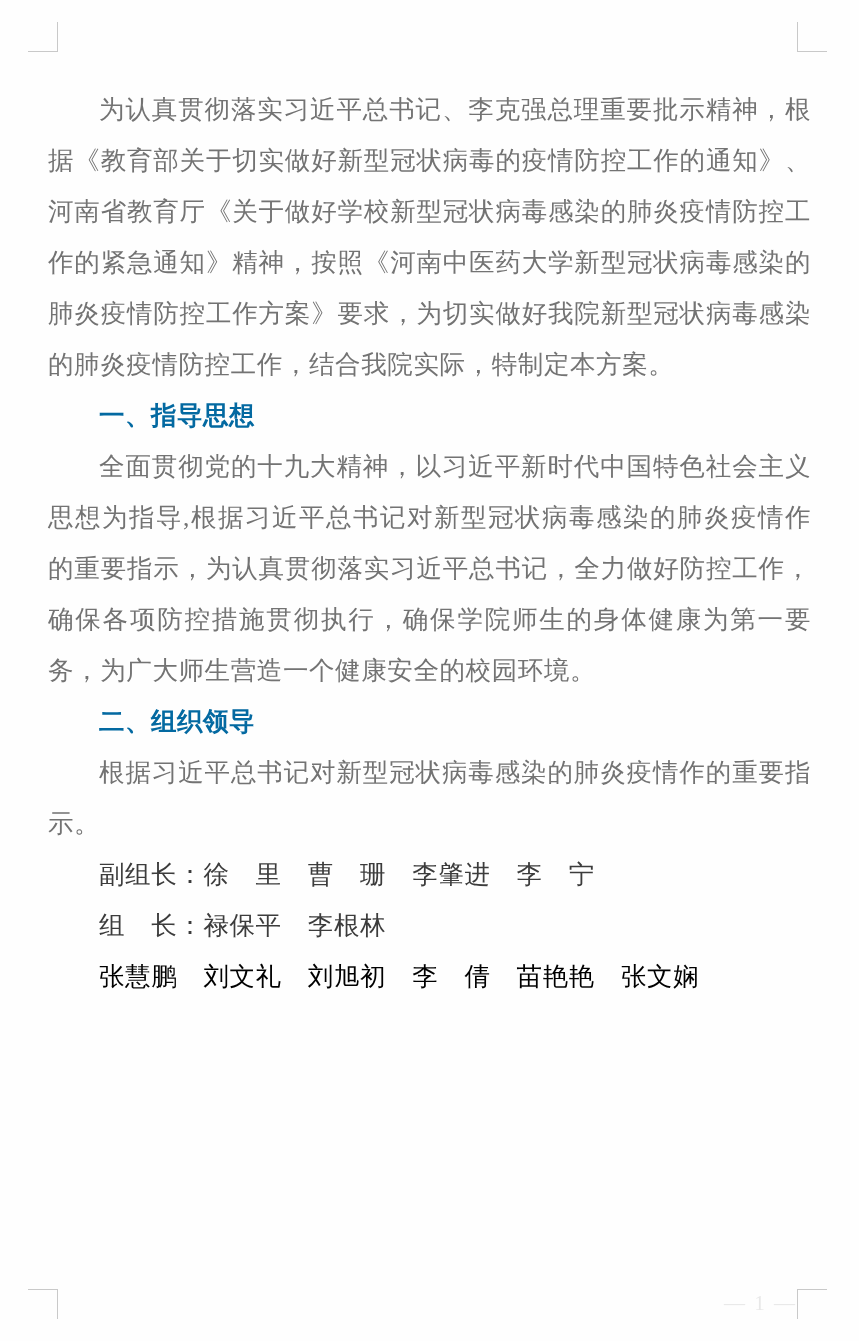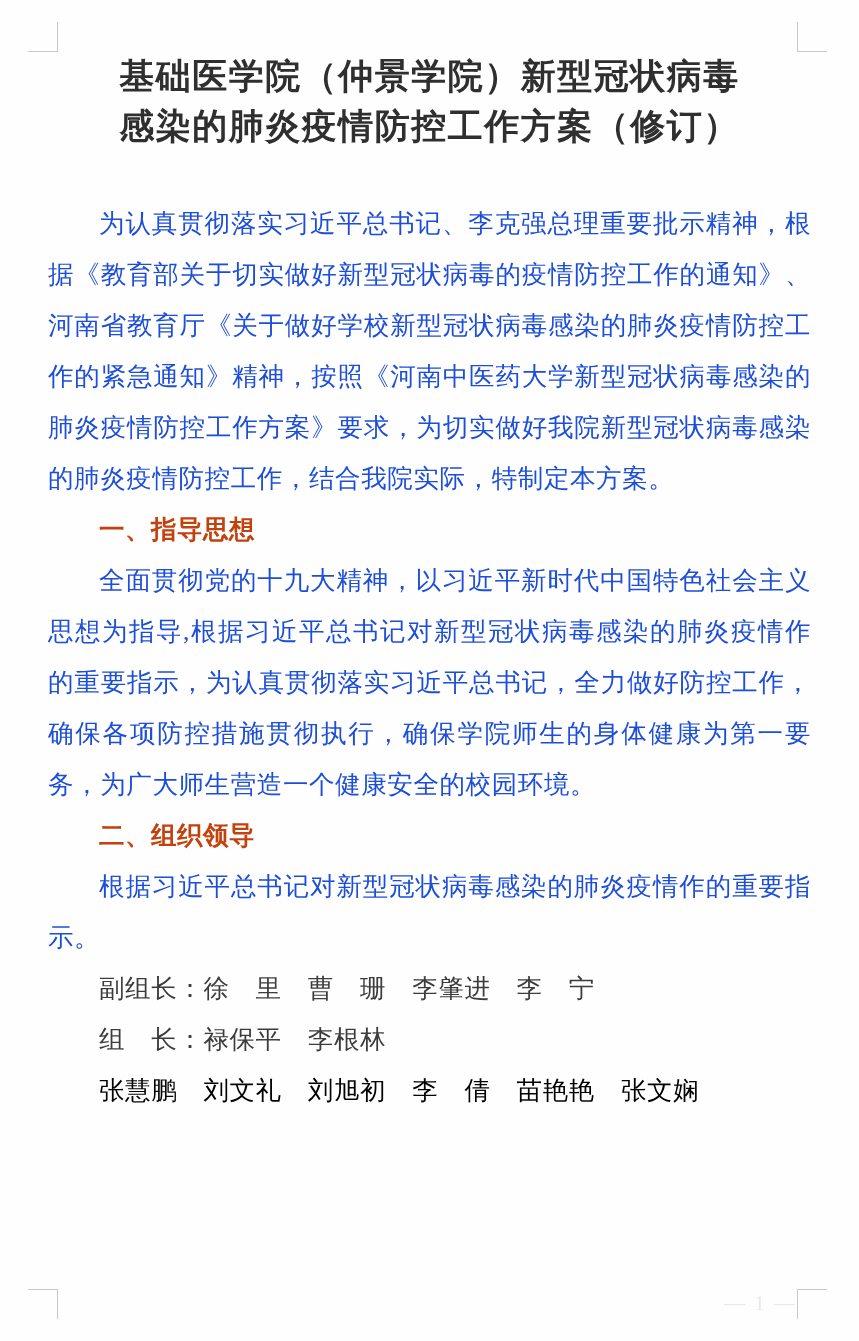--- a/index.html
+++ b/index.html
@@ -82,35 +82,35 @@
   .body-block { margin-top: 46px; }
 
   p.para {
     font-size: 25.5px;
     line-height: 51px;
     margin: 0;
     text-align: justify;
     text-align-last: left;
     text-justify: inter-ideograph;
     letter-spacing: 0.6px;
-    color: #1d4ed8;
+    color: #737373;
     word-break: break-all;
   }
   p.para.indent { text-indent: 2em; }
 
   
   h2.section-heading {
     font-family: "Liberation Sans", "DejaVu Sans", sans-serif;
     font-weight: 700;
     font-size: 25.5px;
     line-height: 51px;
     margin: 0;
     text-indent: 2em;
     letter-spacing: 0.5px;
-    color: #c2410c;
+    color: #0369a1;
   }
 
   
   .roster { margin: 0; }
   p.roster-line {
     font-size: 25.5px;
     line-height: 51px;
     margin: 0;
     text-indent: 2em;
     letter-spacing: 0.6px;
@@ -156,24 +156,20 @@
     <i class="h"></i>
       <i class="v"></i>
   </div>
   <div class="crop crop-br">
     <i class="h"></i>
       <i class="v"></i>
   </div>
 
   <div id="content">
 
-    <h1 class="doc-title">
-      <span class="tline">基础医学院（仲景学院）新型冠状病毒</span>
-      <span class="tline">感染的肺炎疫情防控工作方案（修订）</span>
-    </h1>
 
     <div class="body-block">
 
       <p class="para indent">为认真贯彻落实习近平总书记、李克强总理重要批示精神，根据《教育部关于切实做好新型冠状病毒的疫情防控工作的通知》、河南省教育厅《关于做好学校新型冠状病毒感染的肺炎疫情防控工作的紧急通知》精神，按照《河南中医药大学新型冠状病毒感染的肺炎疫情防控工作方案》要求，为切实做好我院新型冠状病毒感染的肺炎疫情防控工作，结合我院实际，特制定本方案。</p>
 
       <h2 class="section-heading">一、指导思想</h2>
       <p class="para indent">全面贯彻党的十九大精神，以习近平新时代中国特色社会主义思想为指导,根据习近平总书记对新型冠状病毒感染的肺炎疫情作的重要指示，为认真贯彻落实习近平总书记，全力做好防控工作，确保各项防控措施贯彻执行，确保学院师生的身体健康为第一要务，为广大师生营造一个健康安全的校园环境。</p>
 
       <h2 class="section-heading">二、组织领导</h2>
       <p class="para indent">根据习近平总书记对新型冠状病毒感染的肺炎疫情作的重要指示。</p>

